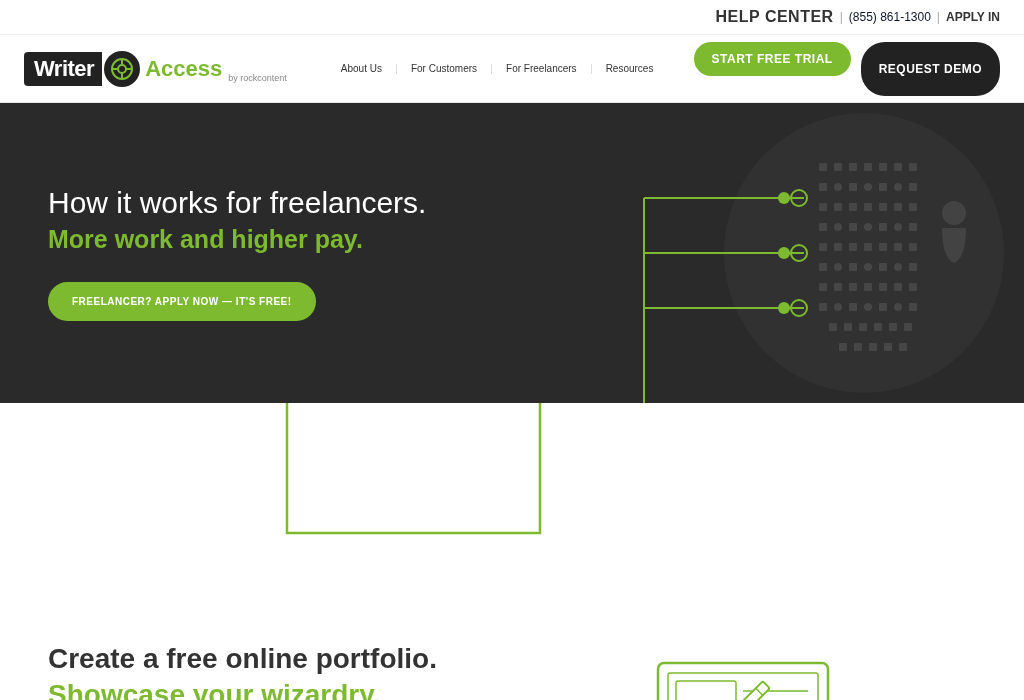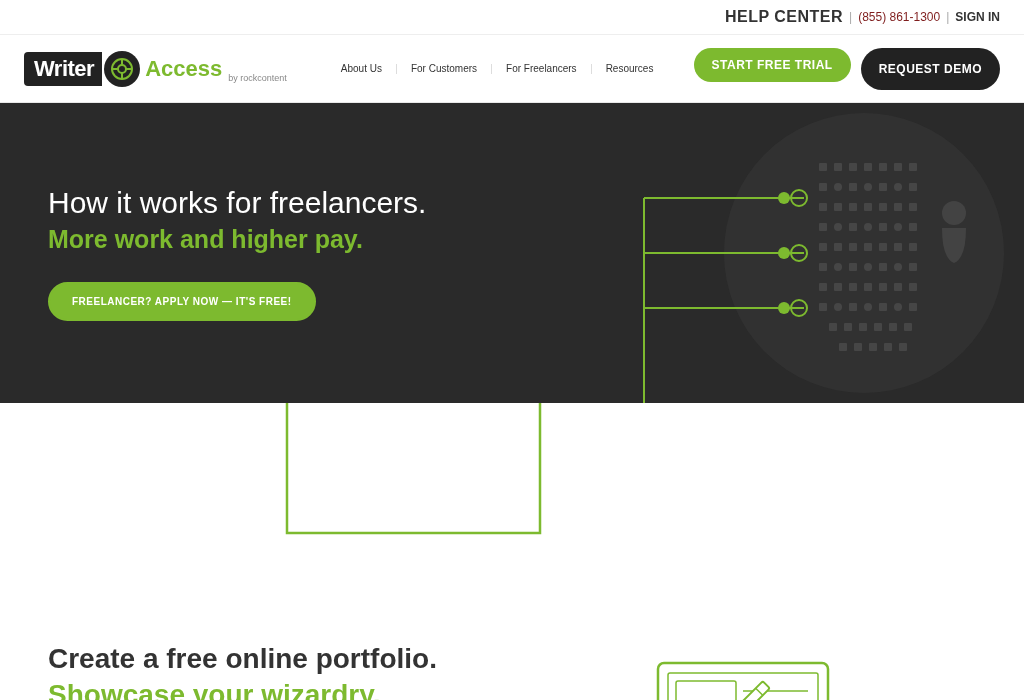--- a/index.html
+++ b/index.html
@@ -12,21 +12,21 @@
       align-items: center;
       justify-content: flex-end;
       padding: 8px 24px;
       font-size: 12px;
       color: #555;
       border-bottom: 1px solid #eee;
       gap: 6px;
     }
     .top-bar-help { font-weight: bold; color: #333; letter-spacing: 0.5px; font-size: 16px; }
     .top-bar-divider { color: #aaa; }
-    .top-bar-phone { color: #7f1d1d; font-size: 12px; }
+    .top-bar-phone { color: #0f172a; font-size: 12px; }
     .top-bar-signin { font-weight: bold; color: #333; font-size: 12px; cursor: pointer; }
 
     
     .header {
       background: #fff;
       display: flex;
       align-items: center;
       padding: 0 24px;
       height: 68px;
       border-bottom: 1px solid #e8e8e8;
@@ -104,21 +104,21 @@
       font-size: 12px;
       font-weight: bold;
       cursor: pointer;
       letter-spacing: 0.5px;
       white-space: nowrap;
     }
     .btn-demo {
       background: #222;
       color: #fff;
       border: none;
-      padding: 14px 18px;
+      padding: 20px 18px;
       border-radius: 24px;
       font-size: 12px;
       font-weight: bold;
       cursor: pointer;
       letter-spacing: 0.5px;
       white-space: nowrap;
     }
 
     
     .hero {
@@ -218,21 +218,21 @@
     }
   </style>
 </head>
 <body>
 
 <div class="top-bar">
   <span class="top-bar-help">HELP CENTER</span>
   <span class="top-bar-divider">|</span>
   <span class="top-bar-phone">(855) 861-1300</span>
   <span class="top-bar-divider">|</span>
-  <span class="top-bar-signin">SIGN IN</span>
+  <span class="top-bar-signin">APPLY IN</span>
 </div>
 
 <header class="header">
   <div class="logo-area">
     <span class="logo-text-writer">
       <span>Writer</span>
     </span>
     <div class="logo-icon">
       <svg width="24" height="24" viewBox="0 0 24 24" fill="none">
         <circle cx="12" cy="12" r="10" stroke="#7dba2f" stroke-width="2"></circle>

